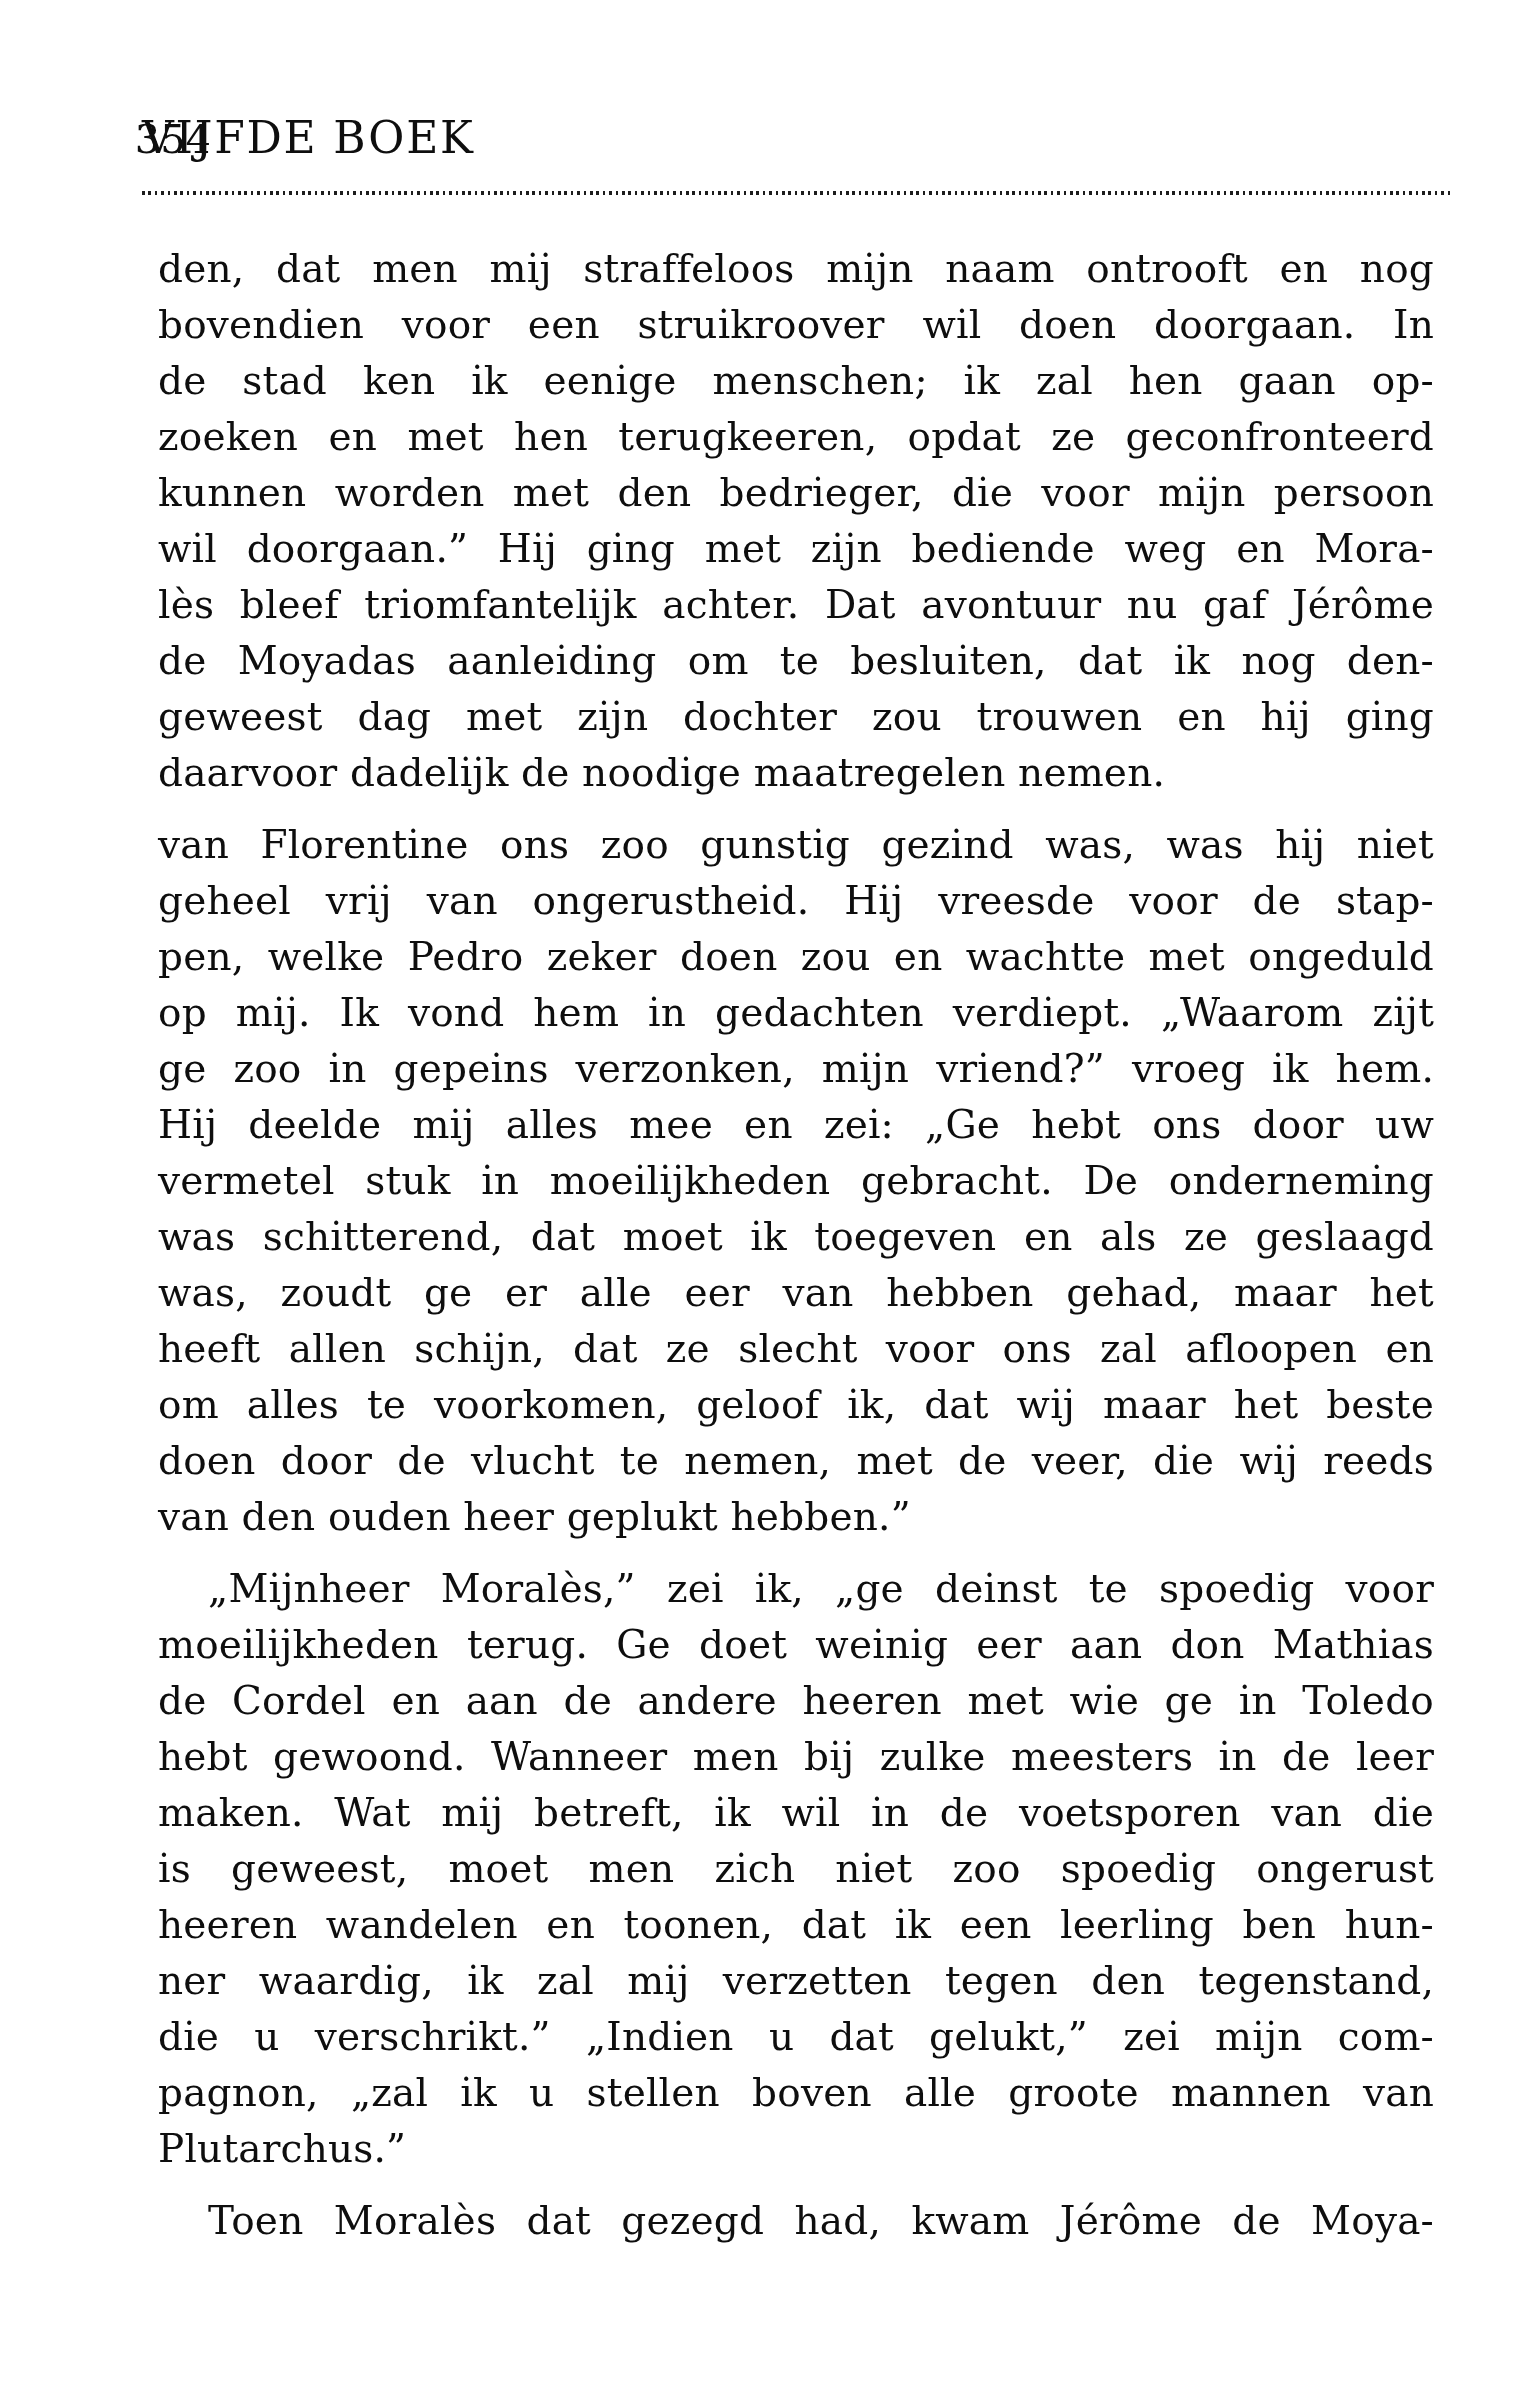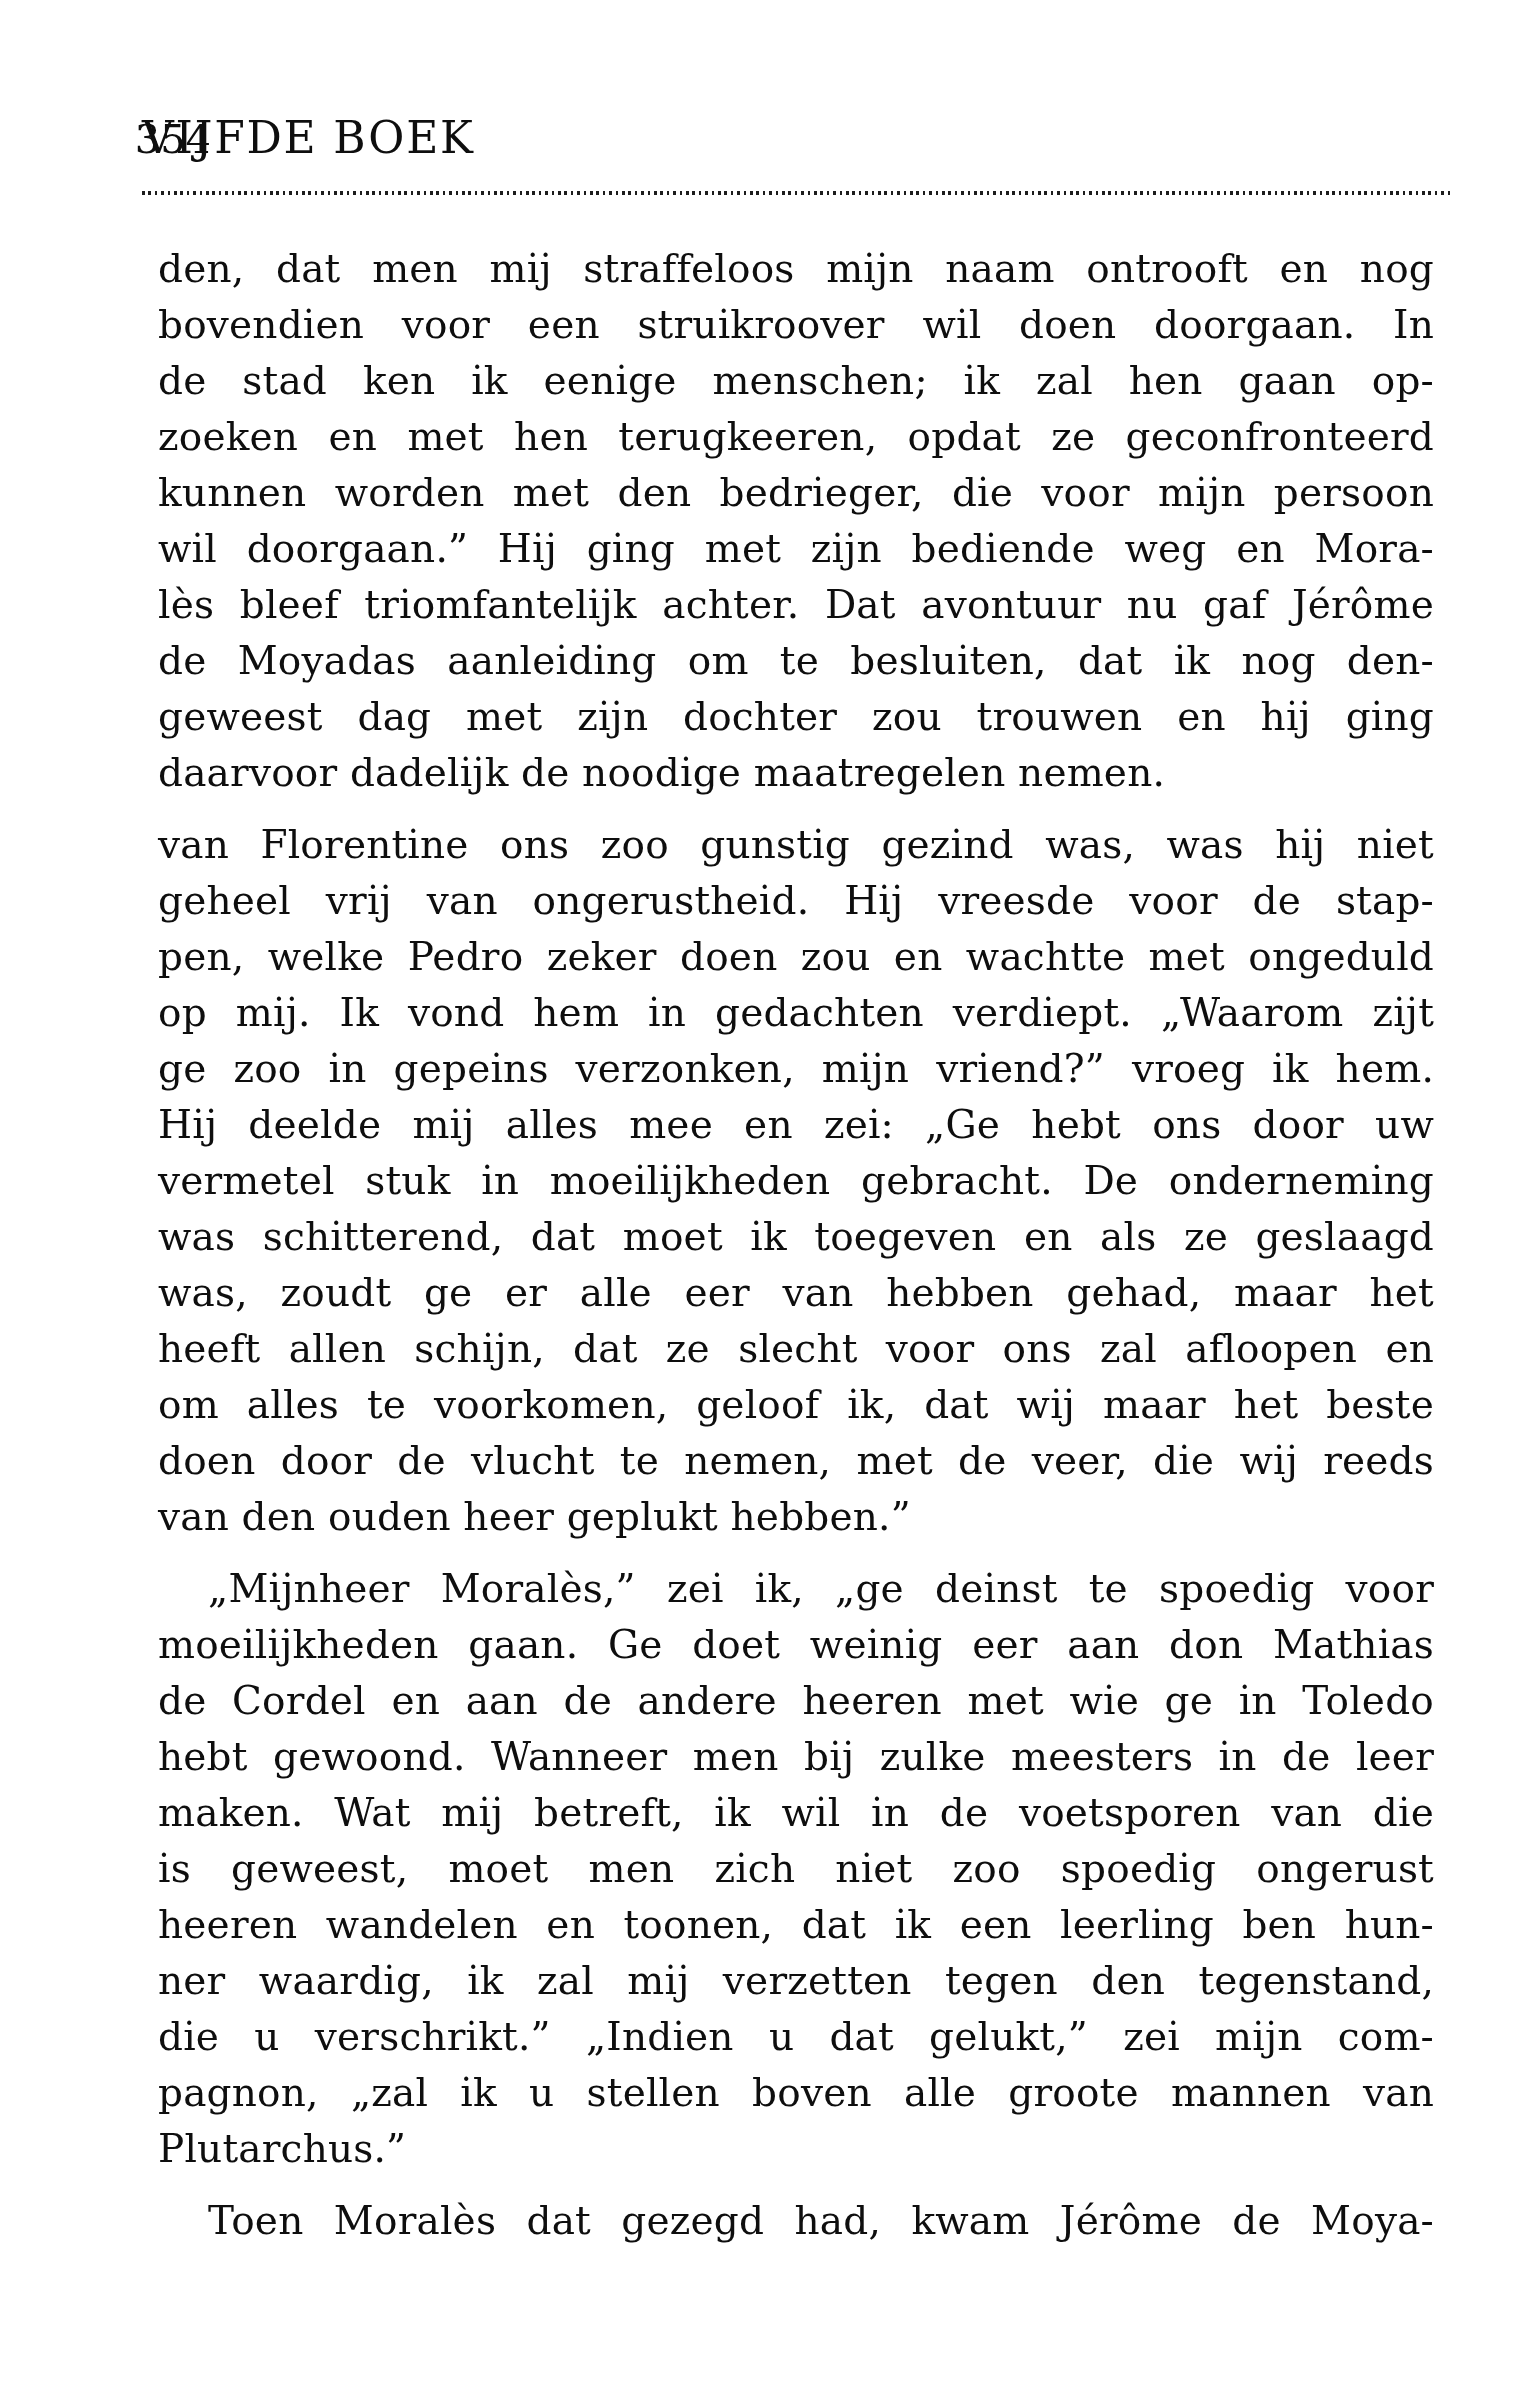--- a/index.html
+++ b/index.html
@@ -100,21 +100,21 @@
       <div class="text-line">was schitterend, dat moet ik toegeven en als ze geslaagd</div>
       <div class="text-line">was, zoudt ge er alle eer van hebben gehad, maar het</div>
       <div class="text-line">heeft allen schijn, dat ze slecht voor ons zal afloopen en</div>
       <div class="text-line">om alles te voorkomen, geloof ik, dat wij maar het beste</div>
       <div class="text-line">doen door de vlucht te nemen, met de veer, die wij reeds</div>
       <div class="text-line end">van den ouden heer geplukt hebben.”</div>
     </div>
 
     <div class="paragraph">
       <div class="text-line indent">„Mijnheer Moralès,” zei ik, „ge deinst te spoedig voor</div>
-      <div class="text-line">moeilijkheden gaan. Ge doet weinig eer aan don Mathias</div>
+      <div class="text-line">moeilijkheden terug. Ge doet weinig eer aan don Mathias</div>
       <div class="text-line">de Cordel en aan de andere heeren met wie ge in Toledo</div>
       <div class="text-line">hebt gewoond. Wanneer men bij zulke meesters in de leer</div>
       <div class="text-line">maken. Wat mij betreft, ik wil in de voetsporen van die</div>
       <div class="text-line">is geweest, moet men zich niet zoo spoedig ongerust</div>
       <div class="text-line">heeren wandelen en toonen, dat ik een leerling ben hun-</div>
       <div class="text-line">ner waardig, ik zal mij verzetten tegen den tegenstand,</div>
       <div class="text-line">die u verschrikt.” „Indien u dat gelukt,” zei mijn com-</div>
       <div class="text-line">pagnon, „zal ik u stellen boven alle groote mannen van</div>
       <div class="text-line end">Plutarchus.”</div>
     </div>

